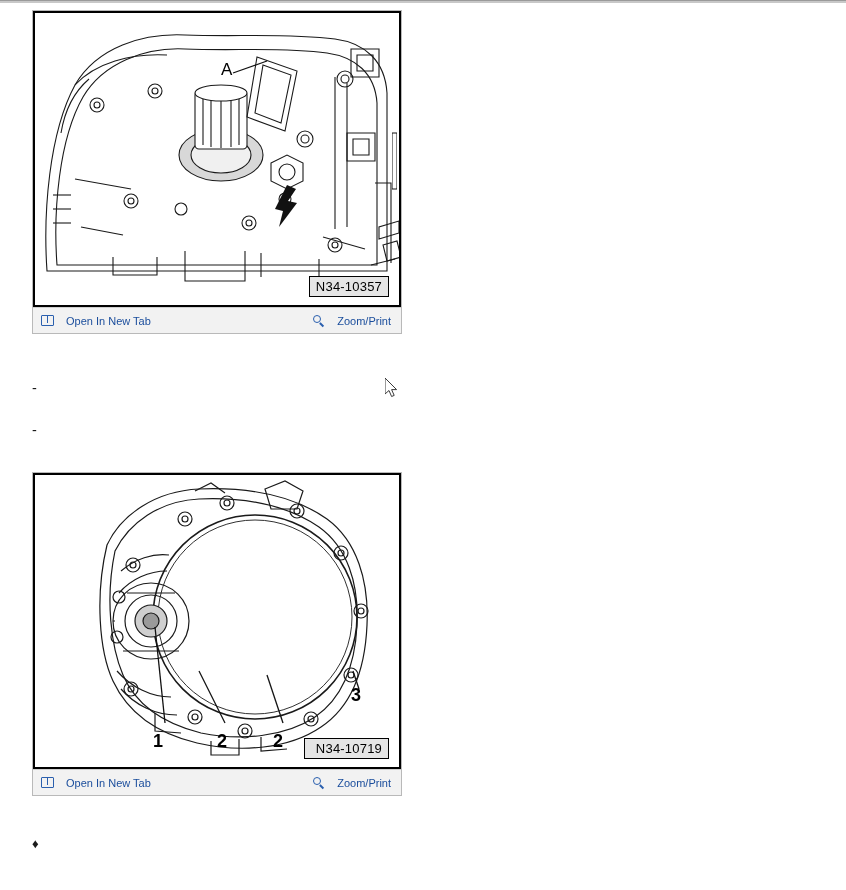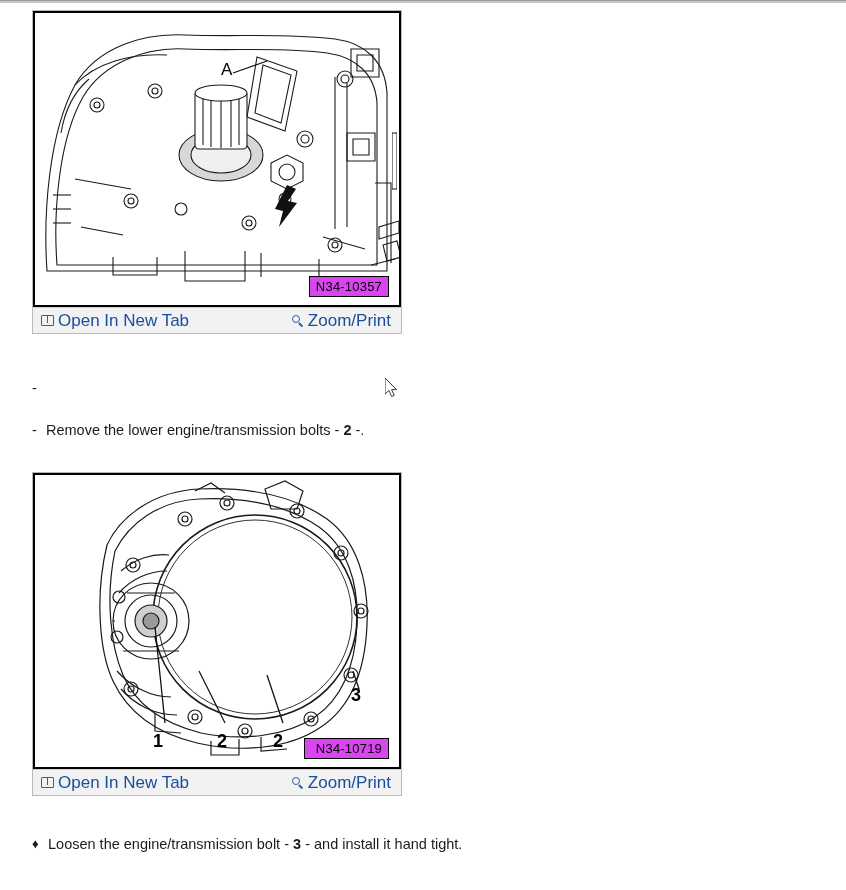--- a/index.html
+++ b/index.html
@@ -62,23 +62,23 @@
     border-top: 1px solid #cfcfcf;
     display: flex;
     align-items: center;
     justify-content: space-between;
     padding: 0 10px 0 8px;
     box-sizing: border-box;
   }
   .bar-link {
     display: flex;
     align-items: center;
-    gap: 4px;
+    gap: 12px;
     color: #1a4d9c;
-    font-size: 17px;
+    font-size: 11px;
     text-decoration: none;
     cursor: pointer;
   }
   .bar-link .label { text-decoration: none; }
   .icon-newtab {
     display: inline-block;
     width: 13px;
     height: 11px;
     border: 1.5px solid #2a5fae;
     border-radius: 1px;
@@ -157,21 +157,21 @@
     top: 378px;
     width: 14px;
     height: 20px;
     pointer-events: none;
   }
 
   
   .idbox {
     position: absolute;
     border: 1.5px solid #000;
-    background: #d946ef;
+    background: #e5e5e5;
     font-size: 13px;
     font-family: "Liberation Sans", sans-serif;
     padding: 2px 6px;
     letter-spacing: 0.2px;
   }
   .scrollbar-tick {
     position: absolute;
     right: 2px;
     top: 0;
     width: 5px;
@@ -283,21 +283,20 @@
   <div class="gap-a"></div>
 
   <div class="step">
     <span class="dash">-</span>
   </div>
 
   <div class="gap-b"></div>
 
   <div class="step">
     <span class="dash">-</span>
-    <span><span>Remove the lower engine/transmission bolts - </span><b>2</b><span> -.</span></span>
   </div>
 
   <div class="gap-c"></div>
 
   <div class="figure fig2">
     <div class="figure-image">
       <svg width="364" height="288" viewBox="0 0 364 288" xmlns="http://www.w3.org/2000/svg">
         <rect x="0" y="0" width="364" height="288" fill="#ffffff"></rect>
         <g stroke="#1a1a1a" fill="none" stroke-width="1.2">
 
@@ -375,20 +374,19 @@
         <span class="icon-zoom"></span>
         <span class="label">Zoom/Print</span>
       </span>
     </div>
   </div>
 
   <div class="gap-d"></div>
 
   <div class="step">
     <span class="bullet-dia">♦</span>
-    <span><span>Loosen the engine/transmission bolt - </span><b>3</b><span> - and install it hand tight.</span></span>
   </div>
 
 </div>
 
 <svg class="cursor" viewBox="0 0 14 20" xmlns="http://www.w3.org/2000/svg">
   <polygon points="0,0 0,16 4,12.5 6.6,18.5 9.2,17.4 6.6,11.6 11.6,11.6" fill="#ffffff" stroke="#3a3a3a" stroke-width="1"></polygon>
 </svg>
 
 </body></html>

